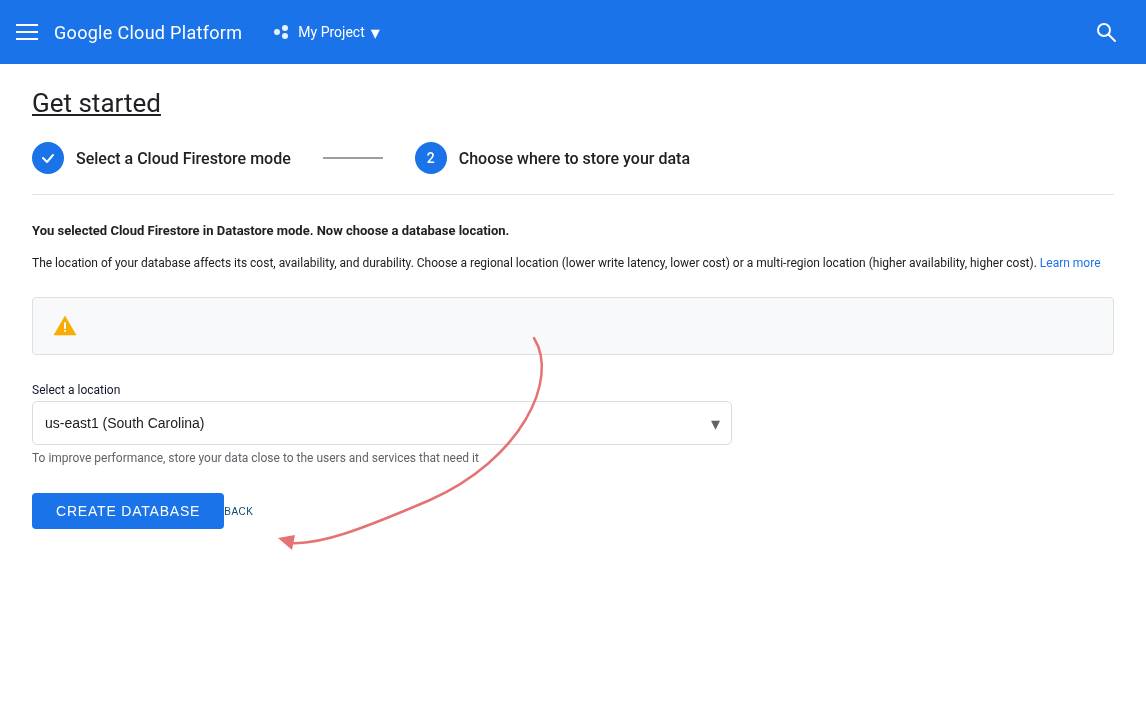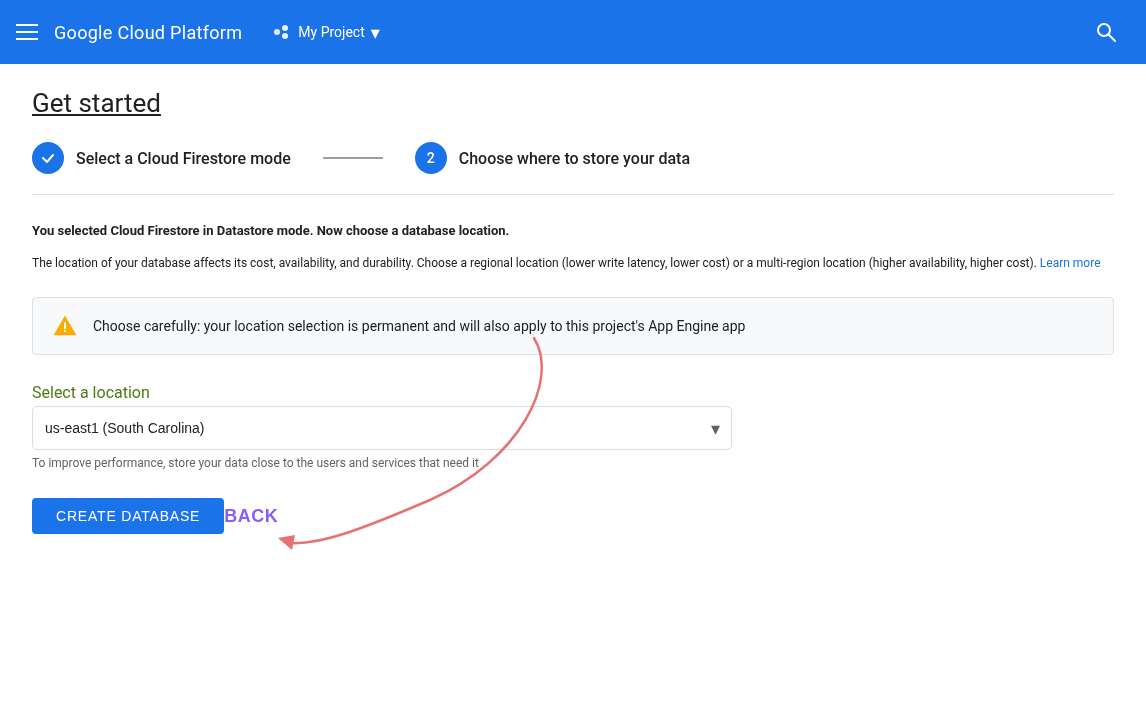--- a/index.html
+++ b/index.html
@@ -166,22 +166,22 @@
     .warning-text {
       font-size: 14px;
       color: #202124;
     }
 
     
     .select-location-group {
       margin-bottom: 16px;
     }
     .select-label {
-      font-size: 16px;
-      color: #4d7c0f;
+      font-size: 12px;
+      color: #0f172a;
       margin-bottom: 4px;
       display: block;
     }
     .select-wrapper {
       position: relative;
       width: 700px;
     }
     .location-select {
       width: 100%;
       height: 44px;
@@ -224,24 +224,24 @@
       border-radius: 4px;
       padding: 10px 24px;
       font-size: 14px;
       font-weight: 500;
       letter-spacing: 0.8px;
       cursor: pointer;
       text-transform: uppercase;
     }
     .btn-back {
       background: transparent;
-      color: #8b5cf6;
+      color: #0c4a6e;
       border: none;
-      font-size: 18px;
-      font-weight: 700;
+      font-size: 10px;
+      font-weight: 400;
       cursor: pointer;
       text-transform: uppercase;
       letter-spacing: 0.5px;
     }
   </style>
 </head>
 <body>
 
 <nav class="top-nav">
   <div class="nav-left">
@@ -298,21 +298,20 @@
     </p>
 
     <div class="warning-box">
       <div class="warning-icon">
         <svg width="24" height="24" viewBox="0 0 24 24" fill="none">
           <path d="M12 2L1 21h22L12 2z" fill="#F9AB00" stroke="#F9AB00" stroke-width="0.5"></path>
           <path d="M12 9v5" stroke="#fff" stroke-width="2" stroke-linecap="round"></path>
           <circle cx="12" cy="17" r="1" fill="#fff"></circle>
         </svg>
       </div>
-      <span class="warning-text">Choose carefully: your location selection is permanent and will also apply to this project's App Engine app</span>
     </div>
 
     <div class="select-location-group">
       <label class="select-label">Select a location</label>
       <div class="select-wrapper">
         <select class="location-select">
           <option value="us-east1" selected="">us-east1 (South Carolina)</option>
           <option value="us-central1">us-central1 (Iowa)</option>
           <option value="us-west1">us-west1 (Oregon)</option>
           <option value="europe-west1">europe-west1 (Belgium)</option>

